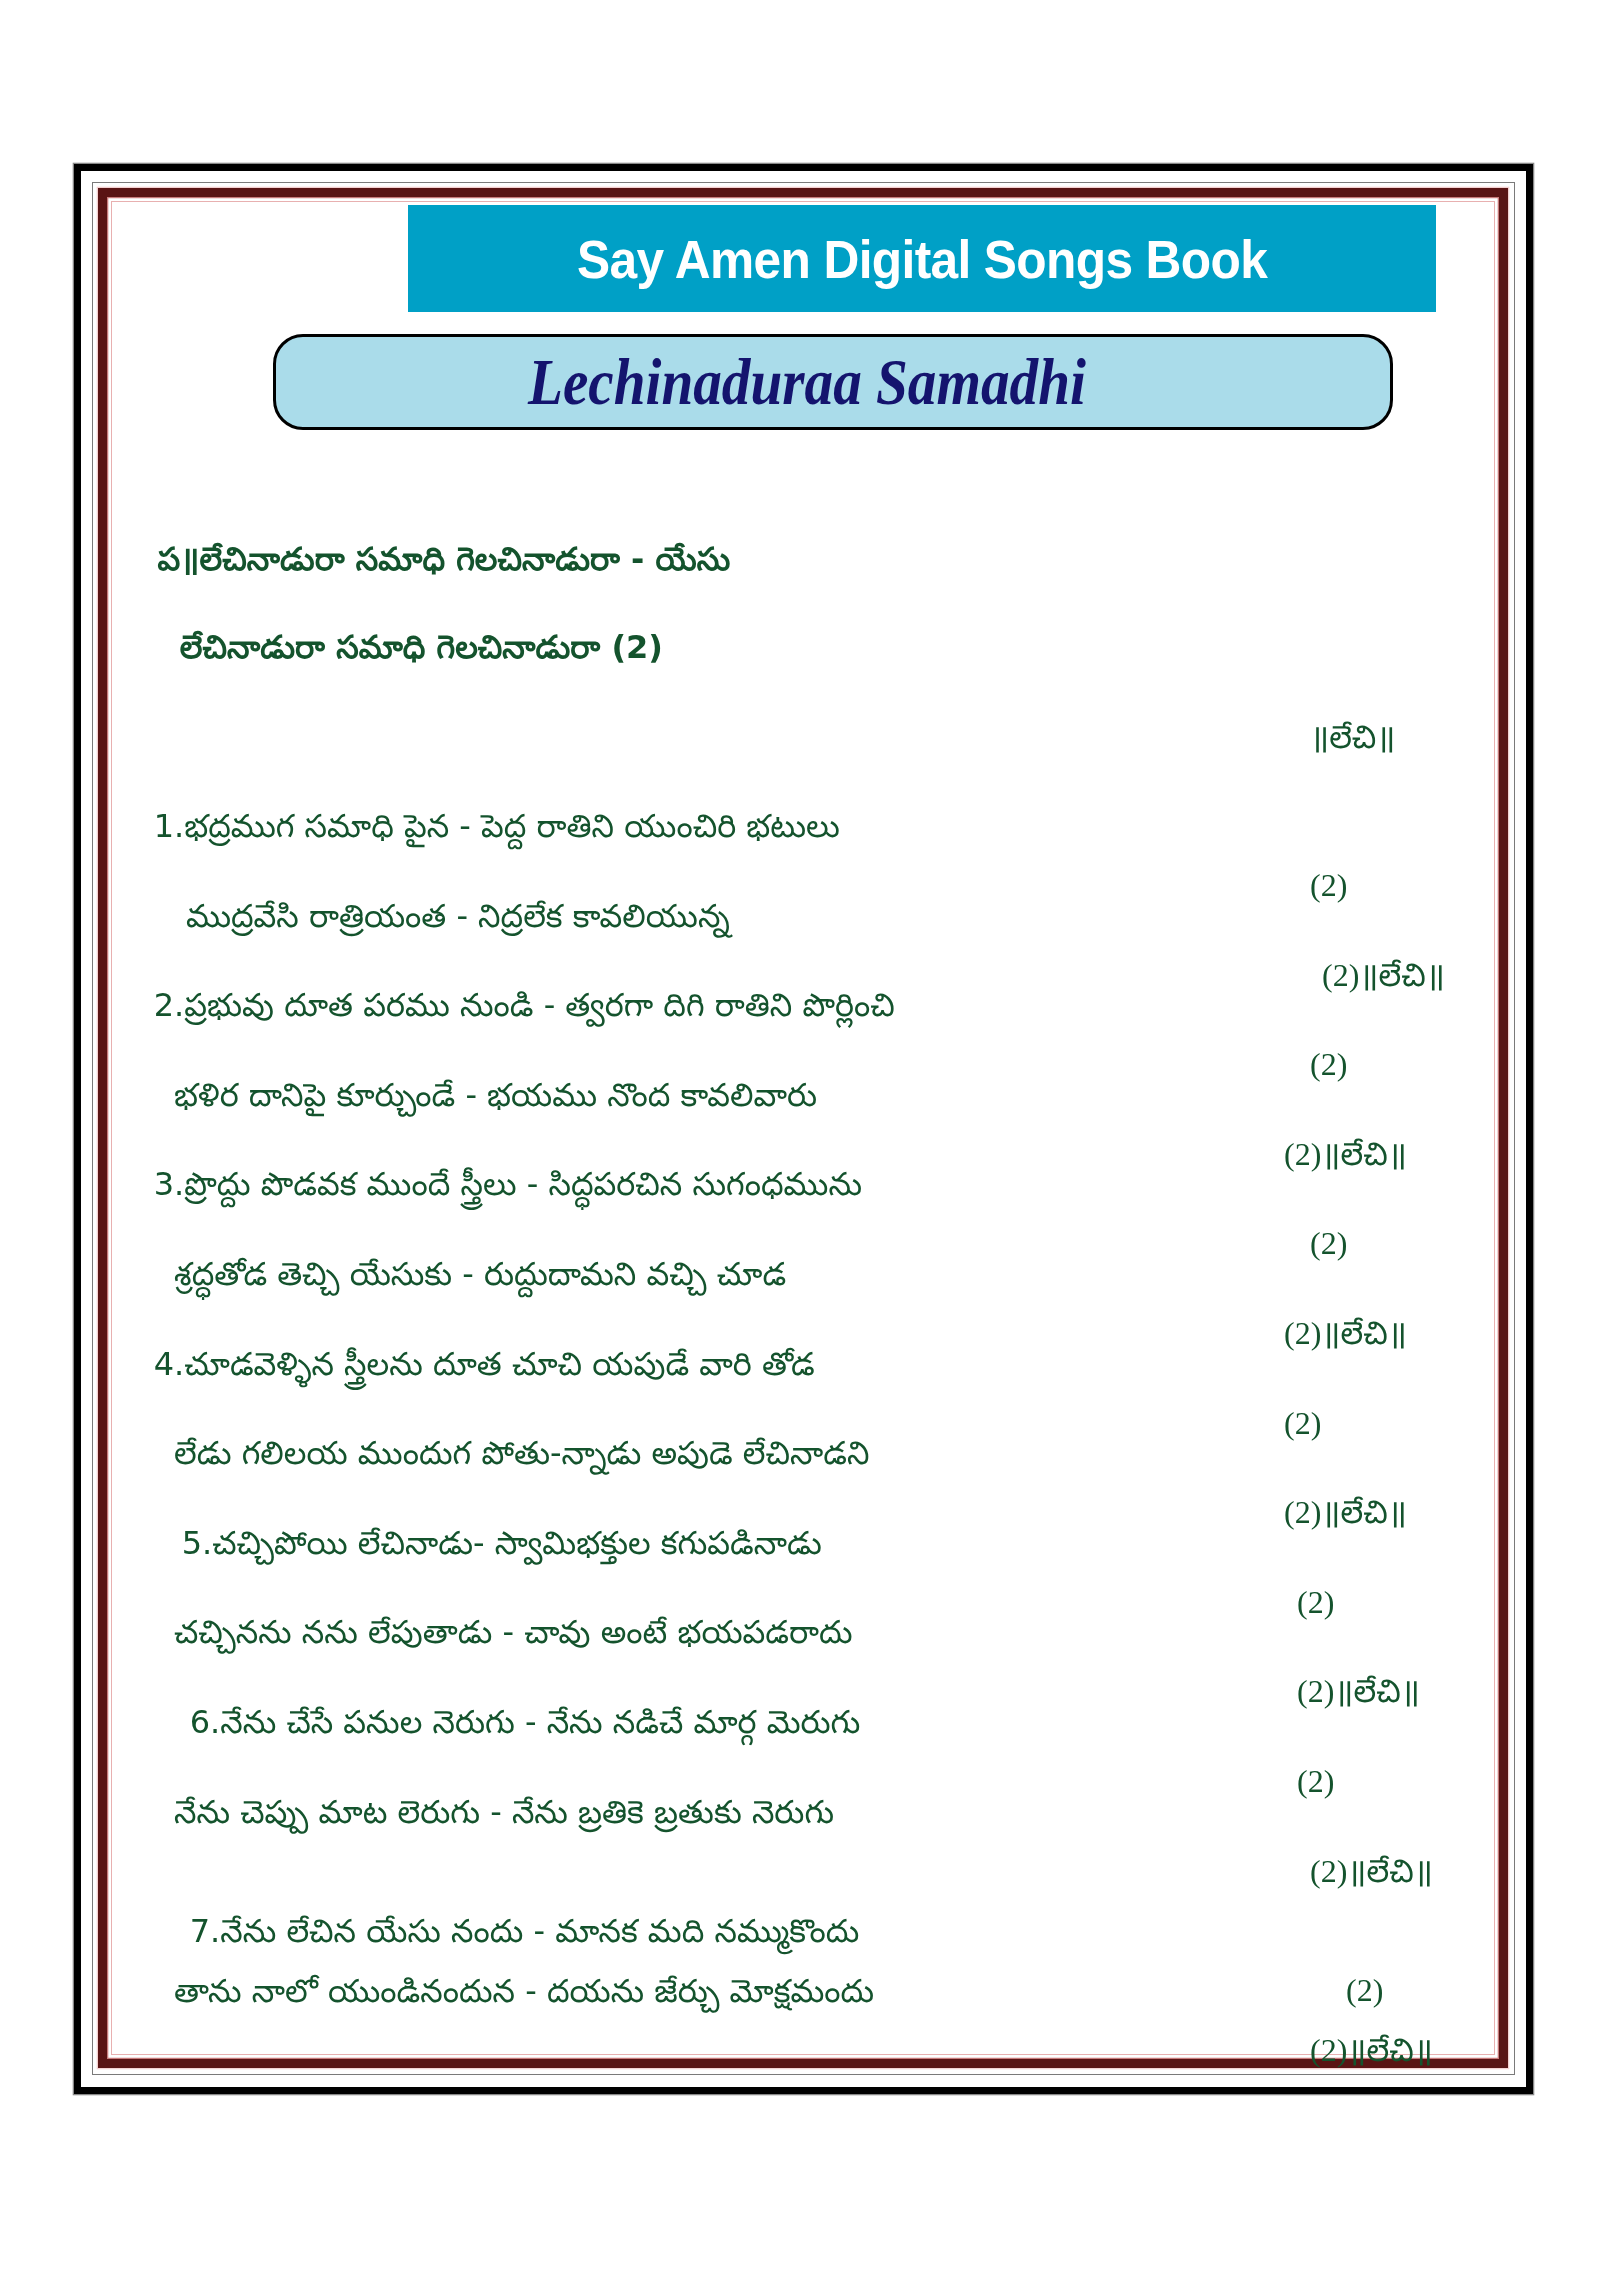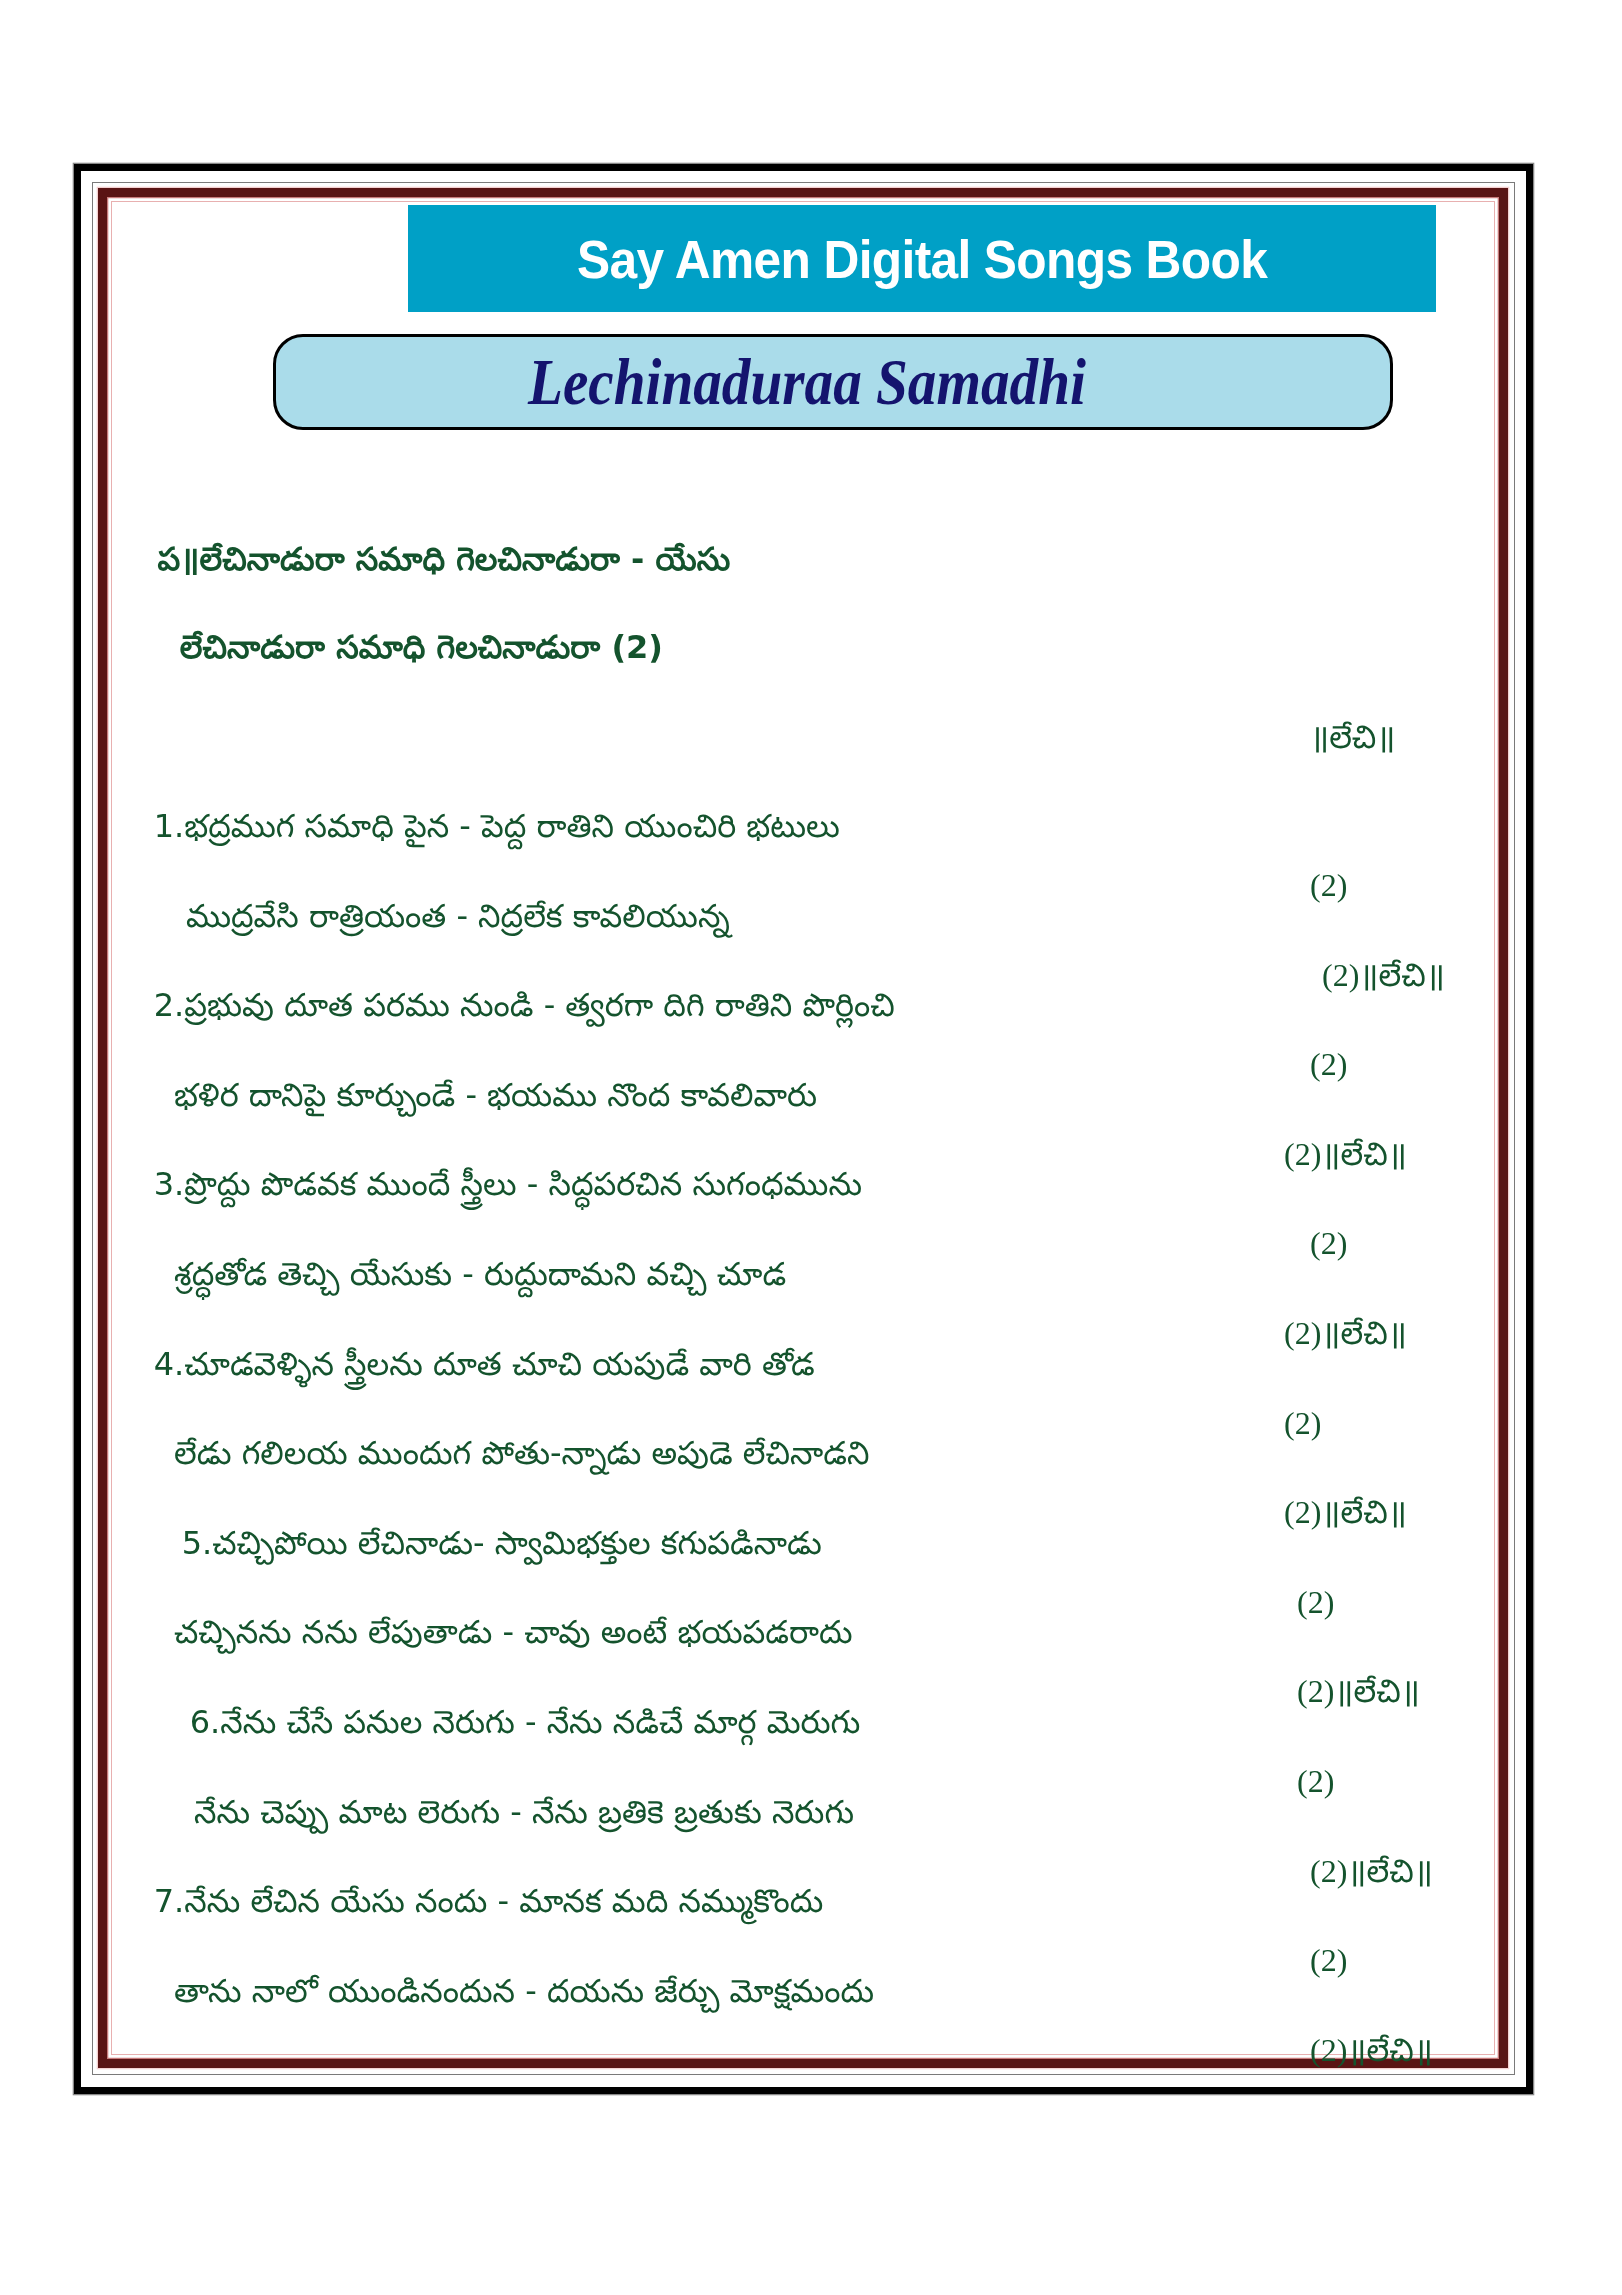--- a/index.html
+++ b/index.html
@@ -195,26 +195,26 @@
   </div>
   <div class="line" style="top:1073px;">
     <span>  చచ్చినను నను లేపుతాడు - చావు అంటే భయపడరాదు</span>
     <span class="rep" style="left:1184px;">(2)॥లేచి॥</span>
   </div>
 
   <div class="line" style="top:1163px;padding-left:36px;">
     <span>6.నేను చేసే పనుల నెరుగు - నేను నడిచే మార్గ మెరుగు</span>
     <span class="rep" style="left:1184px;">(2)</span>
   </div>
-  <div class="line" style="top:1253px;padding-left:20px;">
+  <div class="line" style="top:1253px;">
     <span>  నేను చెప్పు మాట లెరుగు - నేను బ్రతికె బ్రతుకు నెరుగు</span>
     <span class="rep" style="left:1197px;">(2)॥లేచి॥</span>
   </div>
 
-  <div class="line" style="top:1342px;">
+  <div class="line" style="top:1372px;margin-left:36px;">
     <span>7.నేను లేచిన యేసు నందు - మానక మది నమ్ముకొందు</span>
     <span class="rep" style="left:1197px;">(2)</span>
   </div>
   <div class="line" style="top:1432px;">
     <span>  తాను నాలో యుండినందున - దయను జేర్చు మోక్షమందు</span>
     <span class="rep" style="left:1197px;">(2)॥లేచి॥</span>
   </div>
 </div>
 
 

